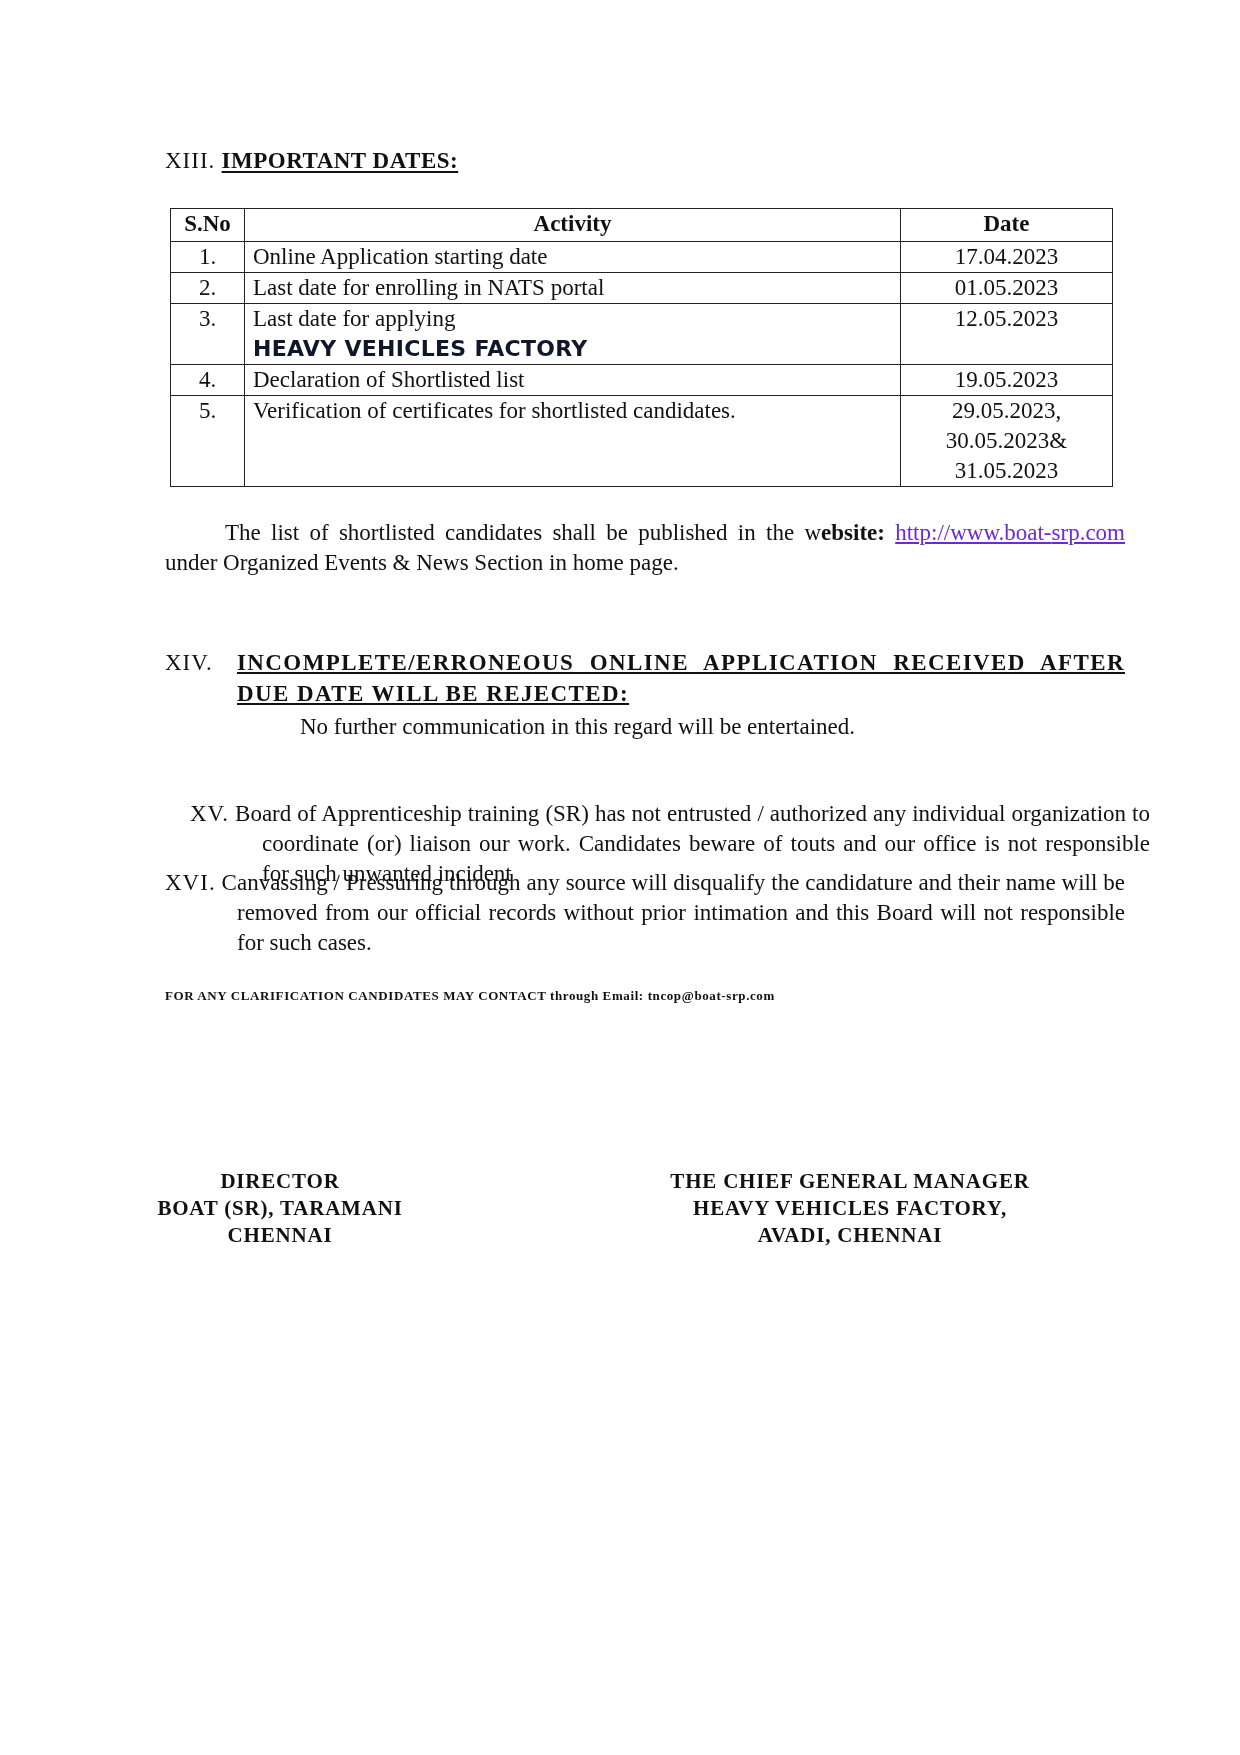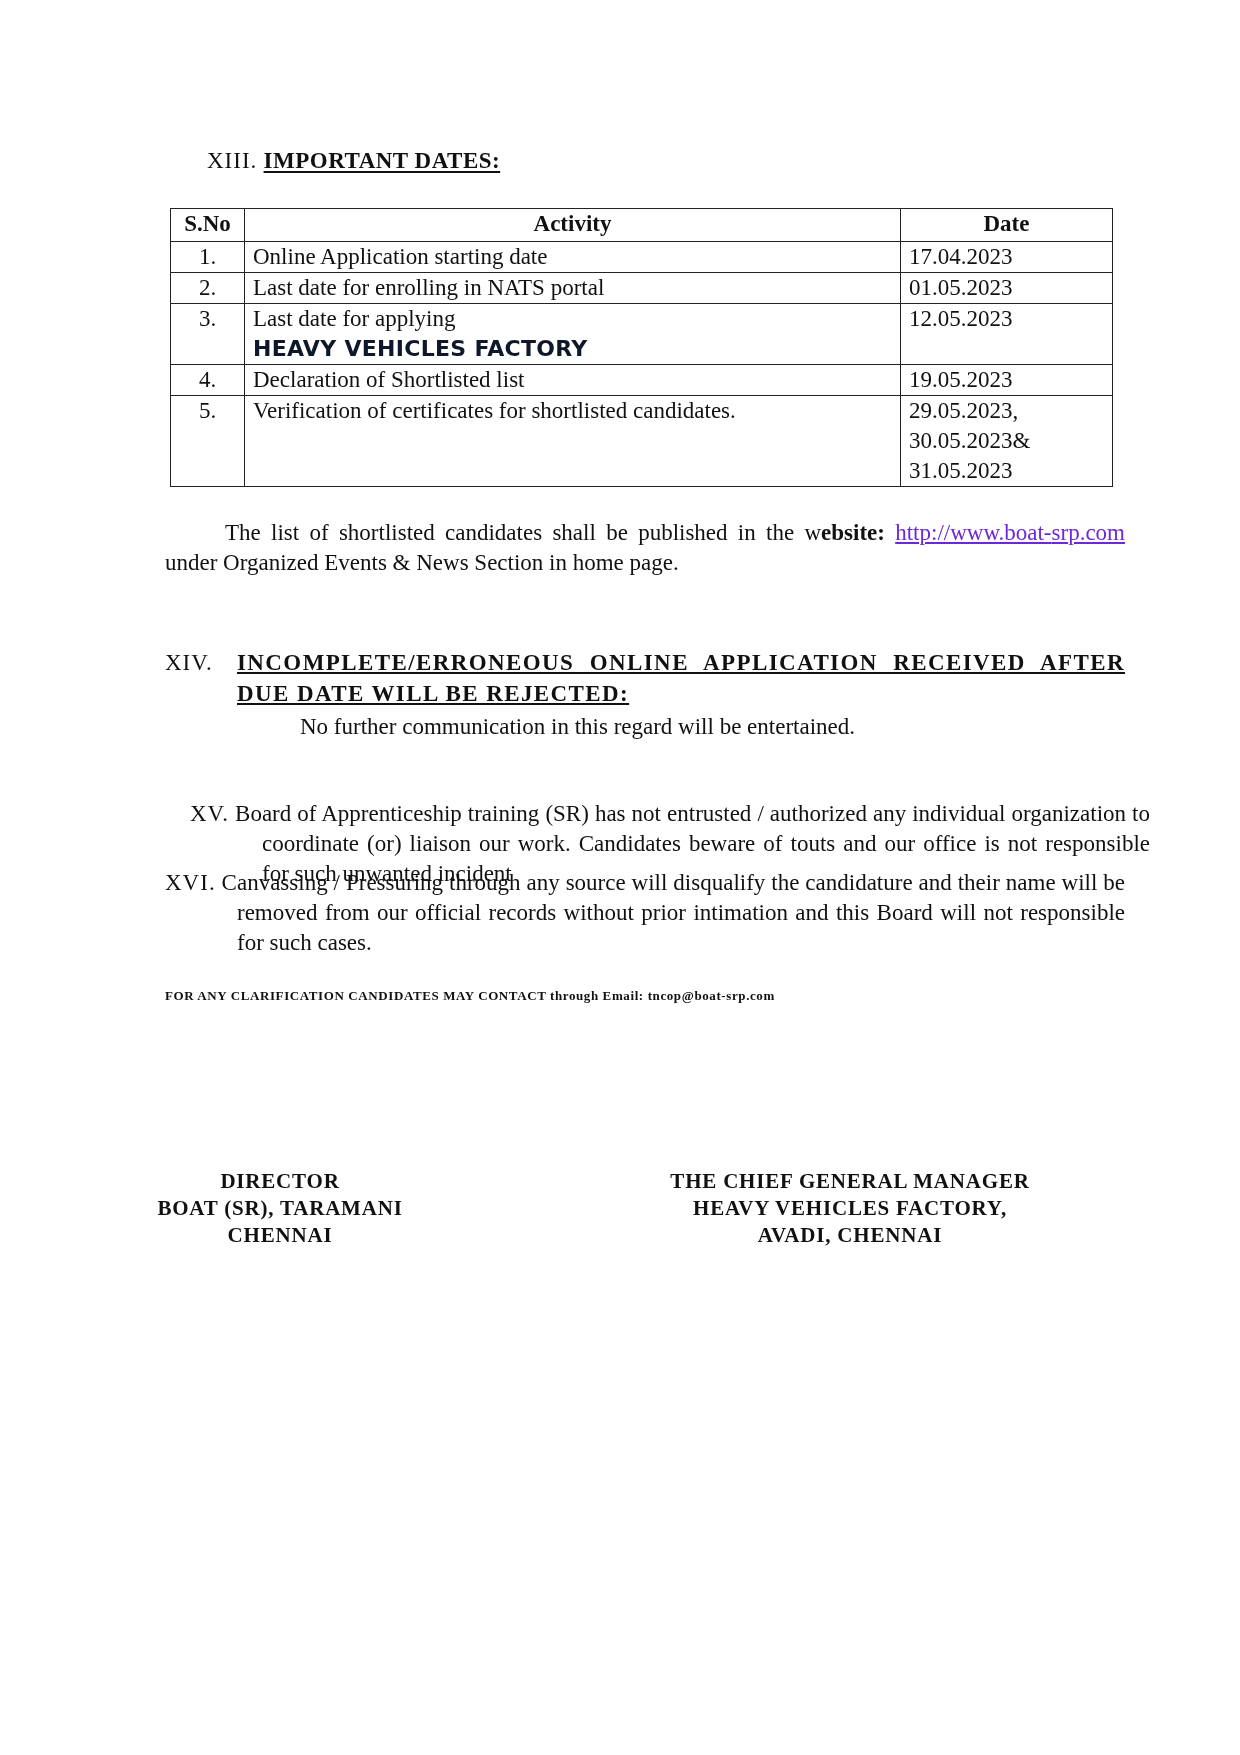--- a/index.html
+++ b/index.html
@@ -2,32 +2,32 @@
 <html><head>
   <meta charset="utf-8">
   <style>
     html, body { margin: 0; padding: 0; background: #ffffff; }
     body {
       width: 1240px; height: 1755px; position: relative; overflow: hidden;
       font-family: "Liberation Serif", "DejaVu Serif", serif;
       color: #111111;
     }
     .abs { position: absolute; }
-    .sec-heading { left: 165px; top: 148px; font-size: 23px; letter-spacing: 0.5px; margin-left: 42px; }
+    .sec-heading { left: 165px; top: 148px; font-size: 23px; letter-spacing: 0.5px; }
     .sec-heading .num { font-weight: normal; letter-spacing: 1px; }
     .sec-heading .title { font-weight: bold; text-decoration: underline; text-underline-offset: 3px; }
 
     table.dates {
       position: absolute; left: 170px; top: 208px; width: 943px;
       border-collapse: collapse; font-size: 23px; line-height: 30px;
     }
     table.dates th, table.dates td { border: 1.5px solid #222; padding: 0 8px; vertical-align: top; }
     table.dates th { font-weight: bold; text-align: center; height: 32px; }
     table.dates td.sno { text-align: center; width: 57px; }
-    table.dates td.date { text-align: left; width: 195px; }
+    table.dates td.date { text-align: center; width: 195px; }
     table.dates td.act { text-align: left; margin-top: 48px; }
     .factory-name {
       font-family: "DejaVu Sans", "Liberation Sans", sans-serif; font-weight: bold;
       font-size: 22px; color: #0f172a; letter-spacing: 0.3px;
     }
 
     .para { left: 165px; width: 960px; font-size: 23px; line-height: 30px; text-align: justify; }
     .link { color: #6d28d9; font-weight: normal; text-decoration: underline; }
 
     .xiv { left: 165px; top: 647px; width: 960px; font-size: 23px; line-height: 31px; }

